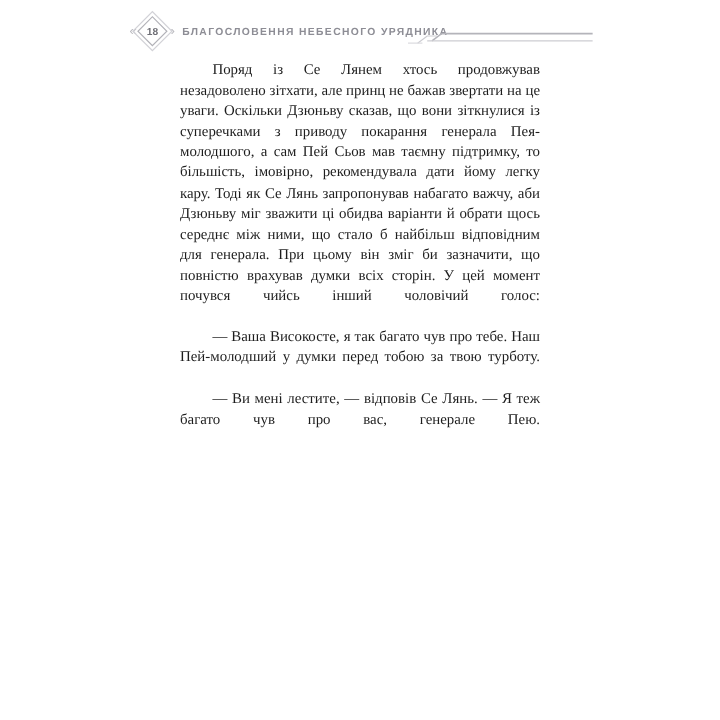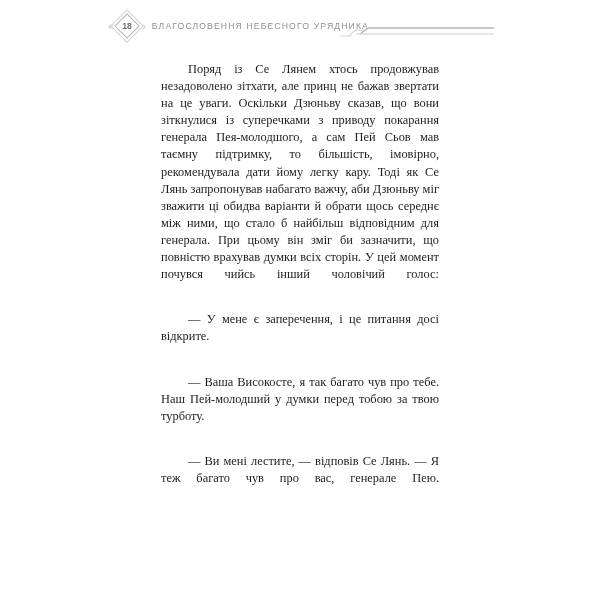--- a/index.html
+++ b/index.html
@@ -88,21 +88,21 @@
     font-family: "Liberation Sans", sans-serif;
     font-size: 8.5px;
     font-weight: 600;
     color: #6e6e75;
     letter-spacing: 0.2px;
   }
 
   .rh-title {
     font-family: "Liberation Sans", sans-serif;
     font-size: 8.6px;
-    font-weight: 400;
+    font-weight: 700;
     letter-spacing: 1.15px;
     color: #8d8d95;
     white-space: nowrap;
     text-transform: uppercase;
   }
 
   
   .rh-rule {
     position: absolute;
     left: 338px;
@@ -119,21 +119,21 @@
     top: 50px;
     width: 300px;
     text-align: justify;
     text-justify: inter-word;
     font-size: 12.4px;
     line-height: 17.1px;
     color: #1d1d1d;
     hyphens: manual;
   }
   .textblock p {
-    margin: 11px;
+    margin: 0;
     text-indent: 27px;
     text-align: justify;
   }
   .textblock p:last-child {
     text-align: justify;
   }
   
   .textblock p::after {
     content: "";
     display: inline-block;
@@ -172,19 +172,18 @@
         <path d="M18 9 H156" stroke="#cdcdd2" stroke-width="1.1" fill="none"></path>
 
         <path d="M10 11 L18 5 L26 5" stroke="#cdcdd2" stroke-width="1" fill="none"></path>
         <path d="M2 11 H14" stroke="#dcdce0" stroke-width="1" fill="none"></path>
       </svg>
     </div>
   </div>
 
   <div class="textblock">
     <p>Поряд із Се Лянем хтось продовжував незадоволено зітхати, але принц не бажав звертати на це уваги. Оскільки Дзюньву сказав, що вони зіткнулися із супереч­ками з приводу покарання генерала Пея-молодшого, а сам Пей Сьов мав таємну підтримку, то більшість, імовірно, рекомендувала дати йому легку кару. Тоді як Се Лянь запропонував набагато важчу, аби Дзюньву міг зважити ці обидва варіанти й обрати щось середнє між ними, що стало б найбільш відповідним для генерала. При цьому він зміг би зазначити, що повністю врахував думки всіх сторін. У цей момент почувся чийсь інший чоловічий голос:</p>
-    <p>— У мене є заперечення, і це питання досі відкрите.</p>
     <p>— Ваша Високосте, я так багато чув про тебе. Наш Пей-молодший у думки перед тобою за твою турботу.</p>
     <p>— Ви мені лестите, — відповів Се Лянь. — Я теж багато чув про вас, генерале Пею.</p>
 
   </div>
 
 </div>
 
 </body></html>

